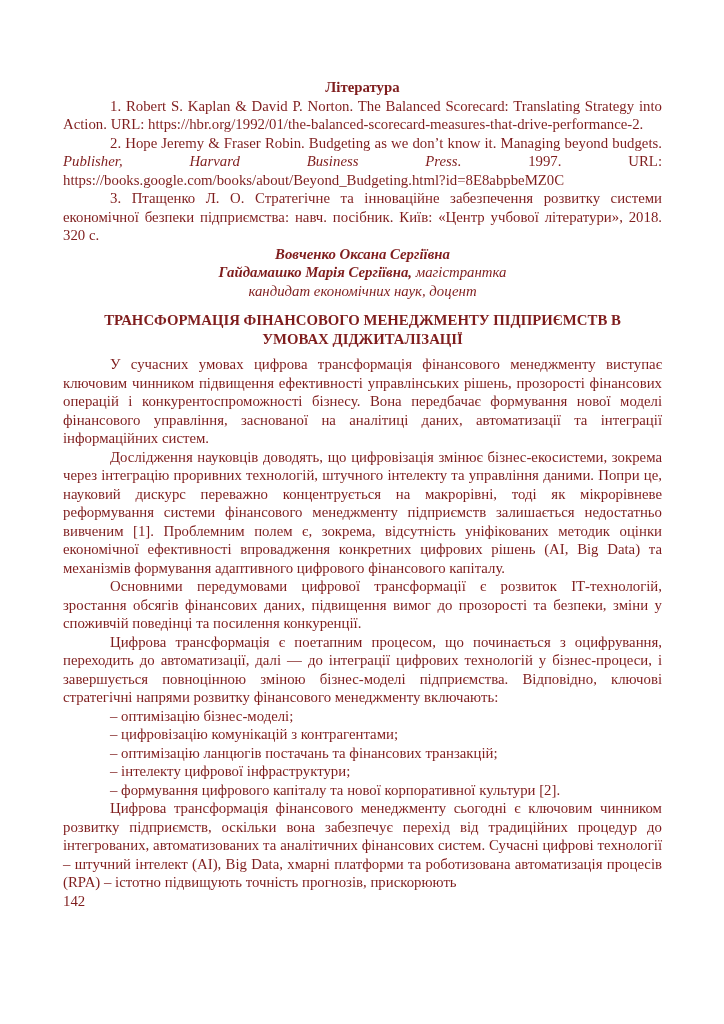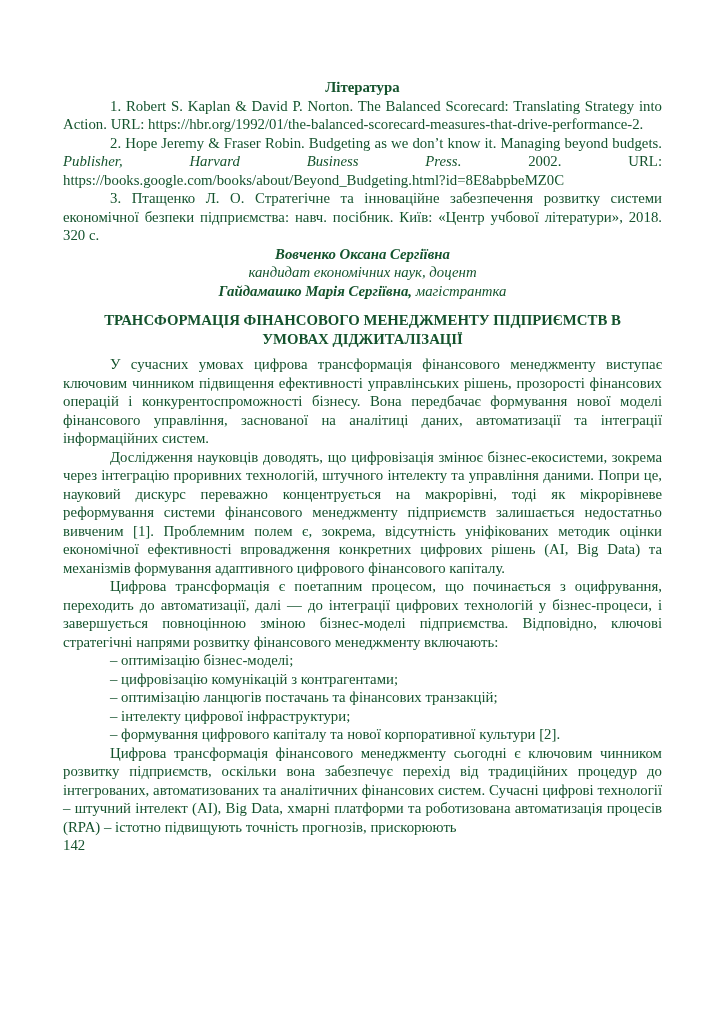--- a/index.html
+++ b/index.html
@@ -10,21 +10,21 @@
   .sheet {
     position: relative;
     width: 724px;
     height: 1024px;
     box-sizing: border-box;
     background: #ffffff;
     padding: 78px 62px 0 63px;
     font-family: "Liberation Serif", "DejaVu Serif", serif;
     font-size: 14.8px;
     line-height: 18.5px;
-    color: #14532d;
+    color: #7f1d1d;
     overflow: hidden;
   }
   .sheet p { margin: 0; }
   .refs-heading {
     text-align: center;
     font-weight: bold;
   }
   .ref, .para {
     text-align: justify;
     text-indent: 47px;
@@ -67,36 +67,37 @@
 </style>
 </head>
 <body>
 
 <div class="sheet">
 
   <p class="refs-heading">Література</p>
 
   <p class="ref"><span>1. Robert S. Kaplan &amp; David P. Norton. The Balanced Scorecard: Translating Strategy into Action. URL: https://hbr.org/1992/01/the-balanced-scorecard-measures-that-drive-performance-2.</span></p>
 
-  <p class="ref"><span>2. Hope Jeremy &amp; Fraser Robin. Budgeting as we don’t know it. Managing beyond budgets. </span><span class="italic">Publisher, Harvard Business Press.</span><span> 2002. URL: https://books.google.com/books/about/Beyond_Budgeting.html?id=8E8abpbeMZ0C</span></p>
+  <p class="ref"><span>2. Hope Jeremy &amp; Fraser Robin. Budgeting as we don’t know it. Managing beyond budgets. </span><span class="italic">Publisher, Harvard Business Press.</span><span> 1997. URL: https://books.google.com/books/about/Beyond_Budgeting.html?id=8E8abpbeMZ0C</span></p>
 
   <p class="ref"><span>3. Птащенко Л. О. Стратегічне та інноваційне забезпечення розвитку системи економічної безпеки підприємства: навч. посібник. Київ: «Центр учбової літератури», 2018. 320 с.</span></p>
 
 
   <p class="center-line"><span class="author-name">Вовченко Оксана Сергіївна</span></p>
 
+  <p class="center-line"><span class="author-name">Гайдамашко Марія Сергіївна,</span><span class="author-role"> магістрантка</span></p>
+
   <p class="center-line"><span class="author-role">кандидат економічних наук, доцент</span></p>
-
-  <p class="center-line"><span class="author-name">Гайдамашко Марія Сергіївна,</span><span class="author-role"> магістрантка</span></p>
 
 
   <h1 class="article-title">ТРАНСФОРМАЦІЯ ФІНАНСОВОГО МЕНЕДЖМЕНТУ ПІДПРИЄМСТВ В УМОВАХ ДІДЖИТАЛІЗАЦІЇ</h1>
 
   <p class="para">У сучасних умовах цифрова трансформація фінансового менеджменту виступає ключовим чинником підвищення ефективності управлінських рішень, прозорості фінансових операцій і конкурентоспроможності бізнесу. Вона передбачає формування нової моделі фінансового управління, заснованої на аналітиці даних, автоматизації та інтеграції інформаційних систем.</p>
   <p class="para">Дослідження науковців доводять, що цифровізація змінює бізнес-екосистеми, зокрема через інтеграцію проривних технологій, штучного інтелекту та управління даними. Попри це, науковий дискурс переважно концентрується на макрорівні, тоді як мікрорівневе реформування системи фінансового менеджменту підприємств залишається недостатньо вивченим [1]. Проблемним полем є, зокрема, відсутність уніфікованих методик оцінки економічної ефективності впровадження конкретних цифрових рішень (AI, Big Data) та механізмів формування адаптивного цифрового фінансового капіталу.</p>
+  <p class="para">Основними передумовами цифрової трансформації є розвиток ІТ-технологій, зростання обсягів фінансових даних, підвищення вимог до прозорості та безпеки, зміни у споживчій поведінці та посилення конкуренції.</p>
   <p class="para">Цифрова трансформація є поетапним процесом, що починається з оцифрування, переходить до автоматизації, далі — до інтеграції цифрових технологій у бізнес-процеси, і завершується повноцінною зміною бізнес-моделі підприємства. Відповідно, ключові стратегічні напрями розвитку фінансового менеджменту включають:</p>
 
   <p class="para">– оптимізацію бізнес-моделі;</p>
   <p class="para">– цифровізацію комунікацій з контрагентами;</p>
   <p class="para">– оптимізацію ланцюгів постачань та фінансових транзакцій;</p>
   <p class="para">– інтелекту цифрової інфраструктури;</p>
   <p class="para">– формування цифрового капіталу та нової корпоративної культури [2].</p>
 
   <p class="para">Цифрова трансформація фінансового менеджменту сьогодні є ключовим чинником розвитку підприємств, оскільки вона забезпечує перехід від традиційних процедур до інтегрованих, автоматизованих та аналітичних фінансових систем. Сучасні цифрові технології – штучний інтелект (AI), Big Data, хмарні платформи та роботизована автоматизація процесів (RPA) – істотно підвищують точність прогнозів, прискорюють</p>
 

